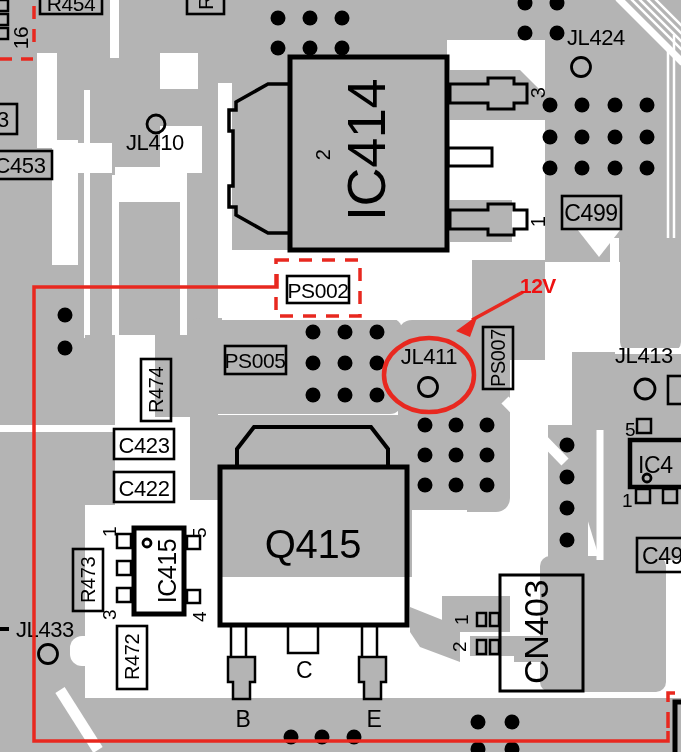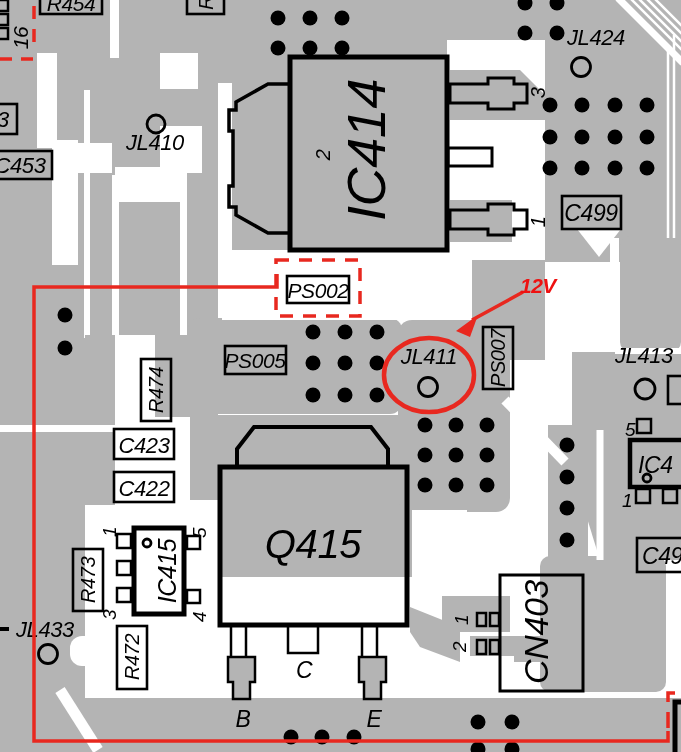--- a/index.html
+++ b/index.html
@@ -1,16 +1,16 @@
 <!DOCTYPE html>
 <html><head>
 <meta charset="utf-8">
 <style>
   html,body{margin:0;padding:0;background:#fff;}
-  .stage{position:relative;width:681px;height:752px;overflow:hidden;background:#fff;font-style:italic;}
+  .stage{position:relative;width:681px;height:752px;overflow:hidden;background:#fff;}
   svg{display:block;font-family:"Liberation Sans",sans-serif;}
   .cu{fill:#b4b4b4;}
   .wh{fill:#ffffff;}
   .whl{stroke:#ffffff;fill:none;}
   .outline{fill:none;stroke:#000;}
   .lbox{fill:none;stroke:#000;stroke-width:2.6;}
   .lbl{fill:#000;letter-spacing:-0.4px;}
   .dot{fill:#000;}
   .via{fill:none;stroke:#000;stroke-width:2.8;}
   .red{stroke:#e8281f;fill:none;}

